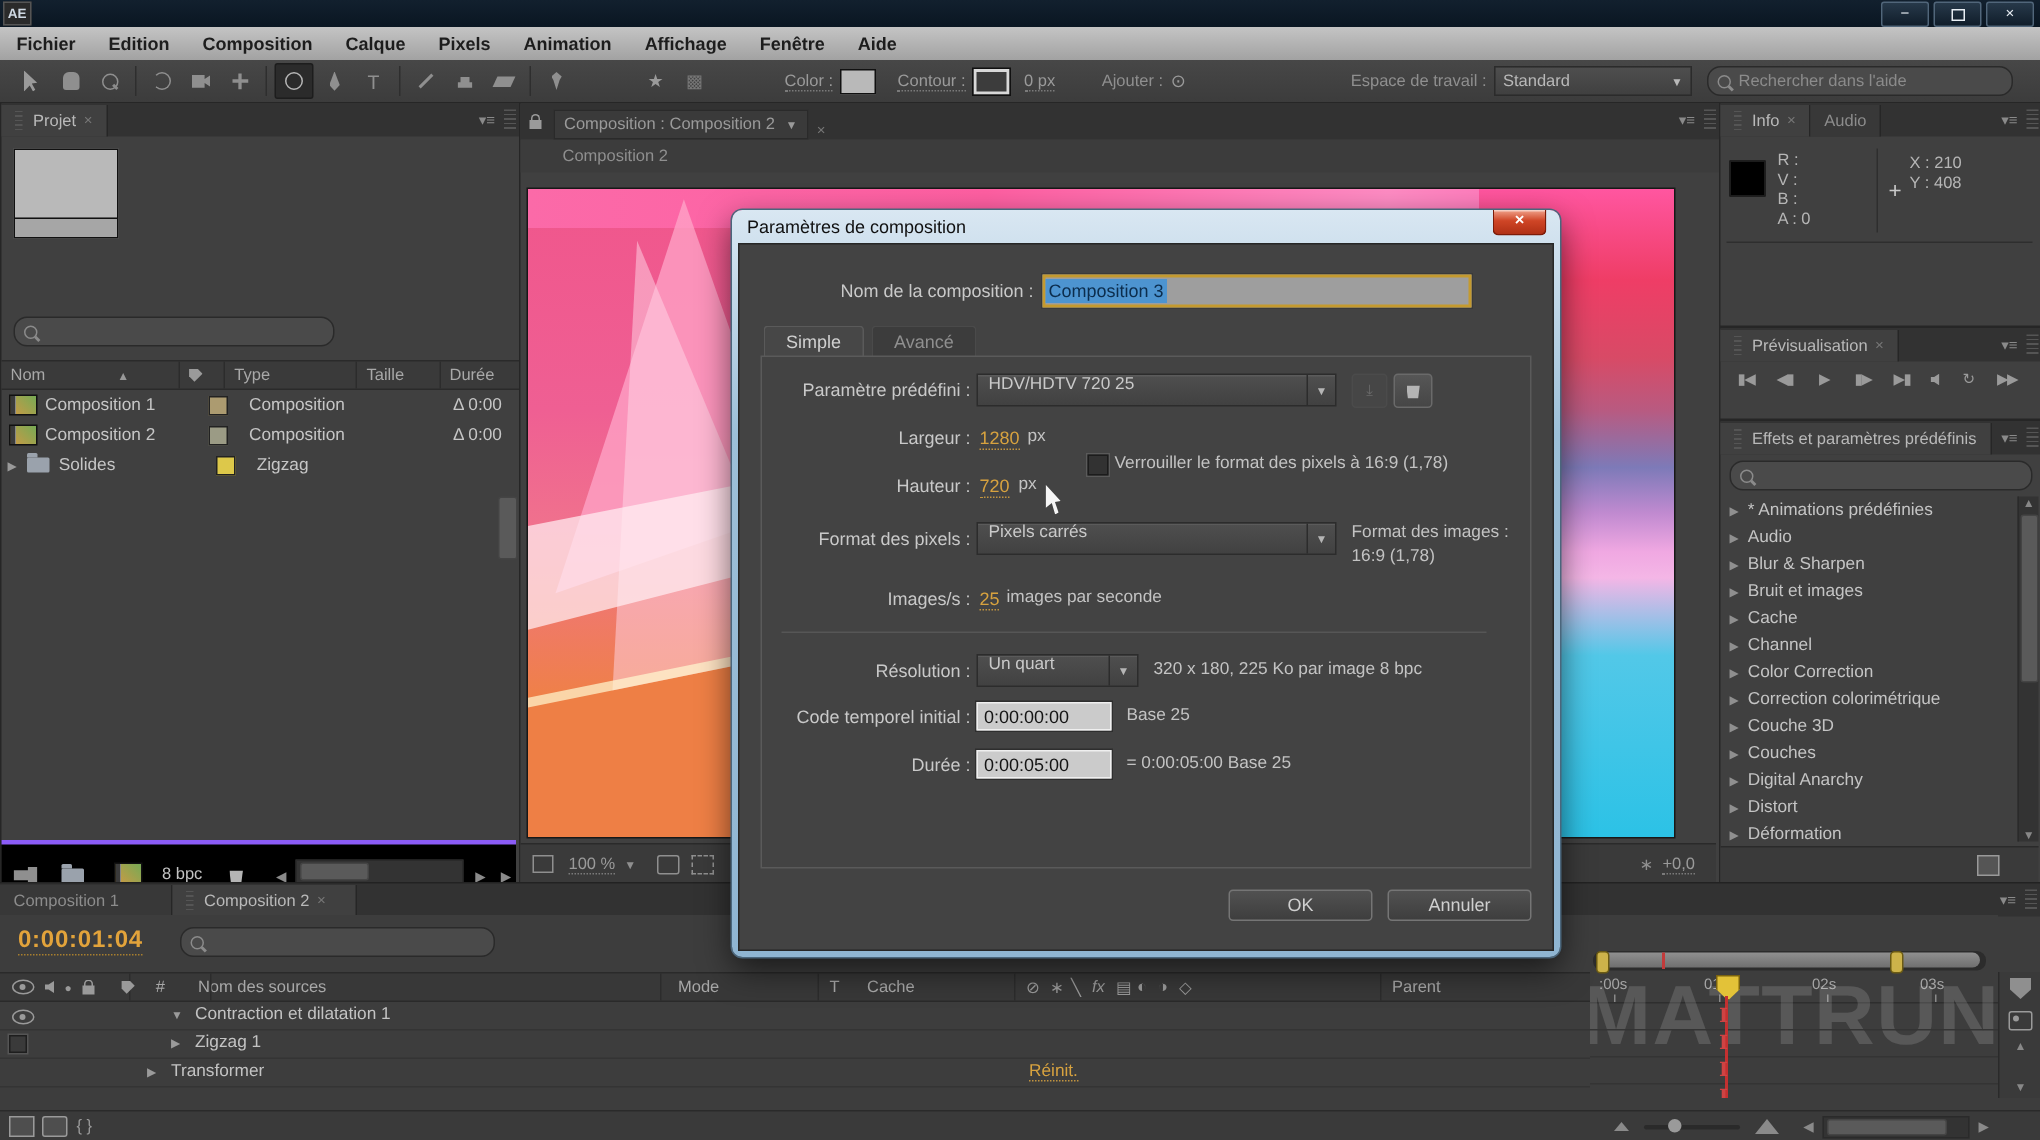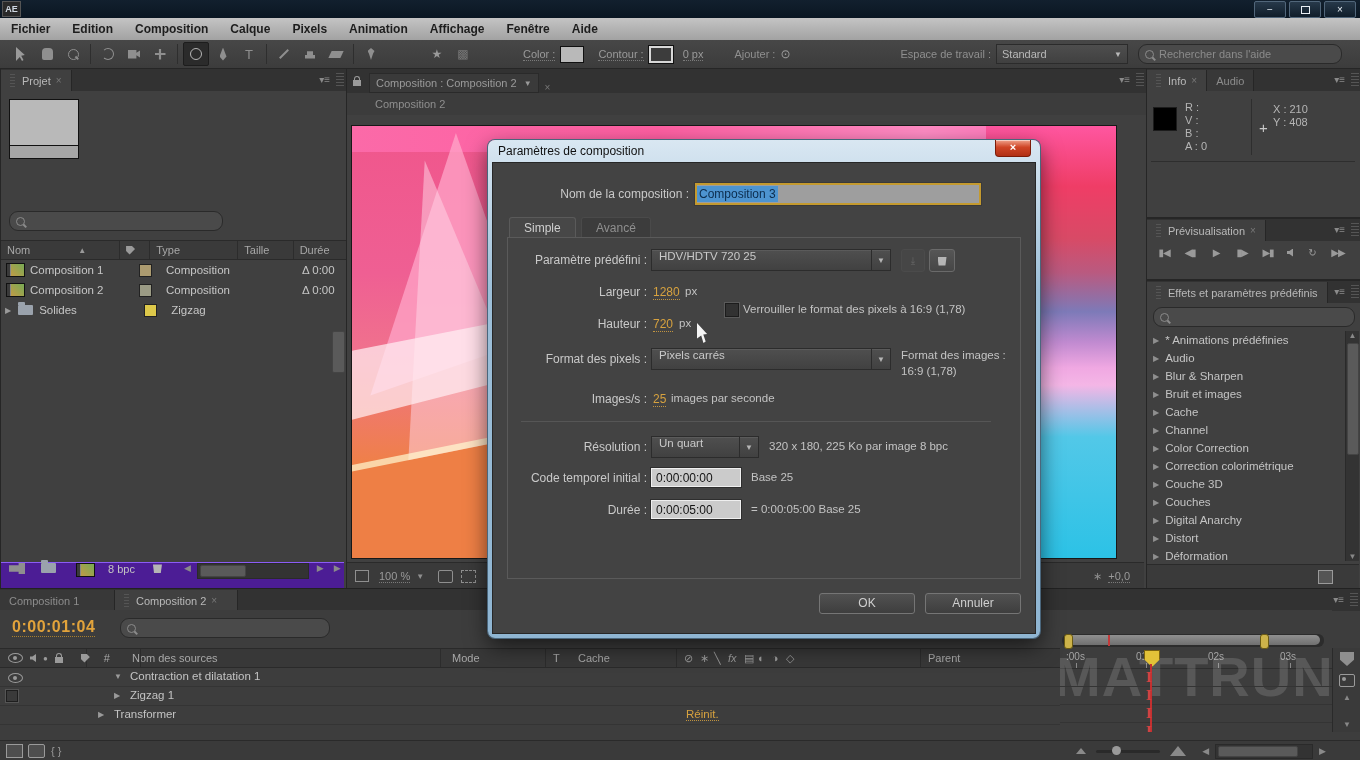--- a/index.html
+++ b/index.html
@@ -261,21 +261,21 @@
         <span style="width:98px">Solides</span>
         <div class="lblsw" style="background:#ddc84a;margin-left:7px"></div>
         <span style="margin-left:14px;width:86px">Zigzag</span>
       </div>
     </div>
     <div class="abs" style="right:2px;top:174px;width:13px;bottom:30px">
       <div style="position:absolute;top:88px;left:1px;width:11px;height:40px" class="sb-thumb"></div>
       <div class="sb-ar" style="margin-top:102px">▲</div>
     </div>
 
-    <div class="abs" style="left:0;bottom:0;width:343px;height:26px;background:#4c1d95;border-top:1px solid #8b5cf6;display:flex;align-items:flex-start">
+    <div class="abs" style="left:0;bottom:0;width:343px;height:26px;background:#000000;border-top:3px solid #8b5cf6;display:flex;align-items:flex-end">
       <div style="width:16px;height:11px;background:#8f8f8f;clip-path:polygon(0 20%,60% 20%,60% 0,100% 0,100% 100%,60% 100%,60% 80%,0 80%);margin-left:8px"></div>
       <div class="folder-ico" style="margin-left:16px"></div>
       <div class="comp-ico" style="margin-left:14px"></div>
       <span style="margin-left:8px;color:#c3c3c3">8 bpc</span>
       <div class="trash" style="margin-left:18px"></div>
       <span style="margin-left:22px;font-size:9px;color:#8a8a8a">◀</span>
       <div style="width:110px;height:14px;background:#333;border:1px solid #2a2a2a;margin-left:6px;position:relative">
         <div style="position:absolute;left:2px;top:1px;width:44px;height:10px" class="sb-thumb"></div>
       </div>
       <span style="margin-left:8px;font-size:9px;color:#8a8a8a">▶</span>

